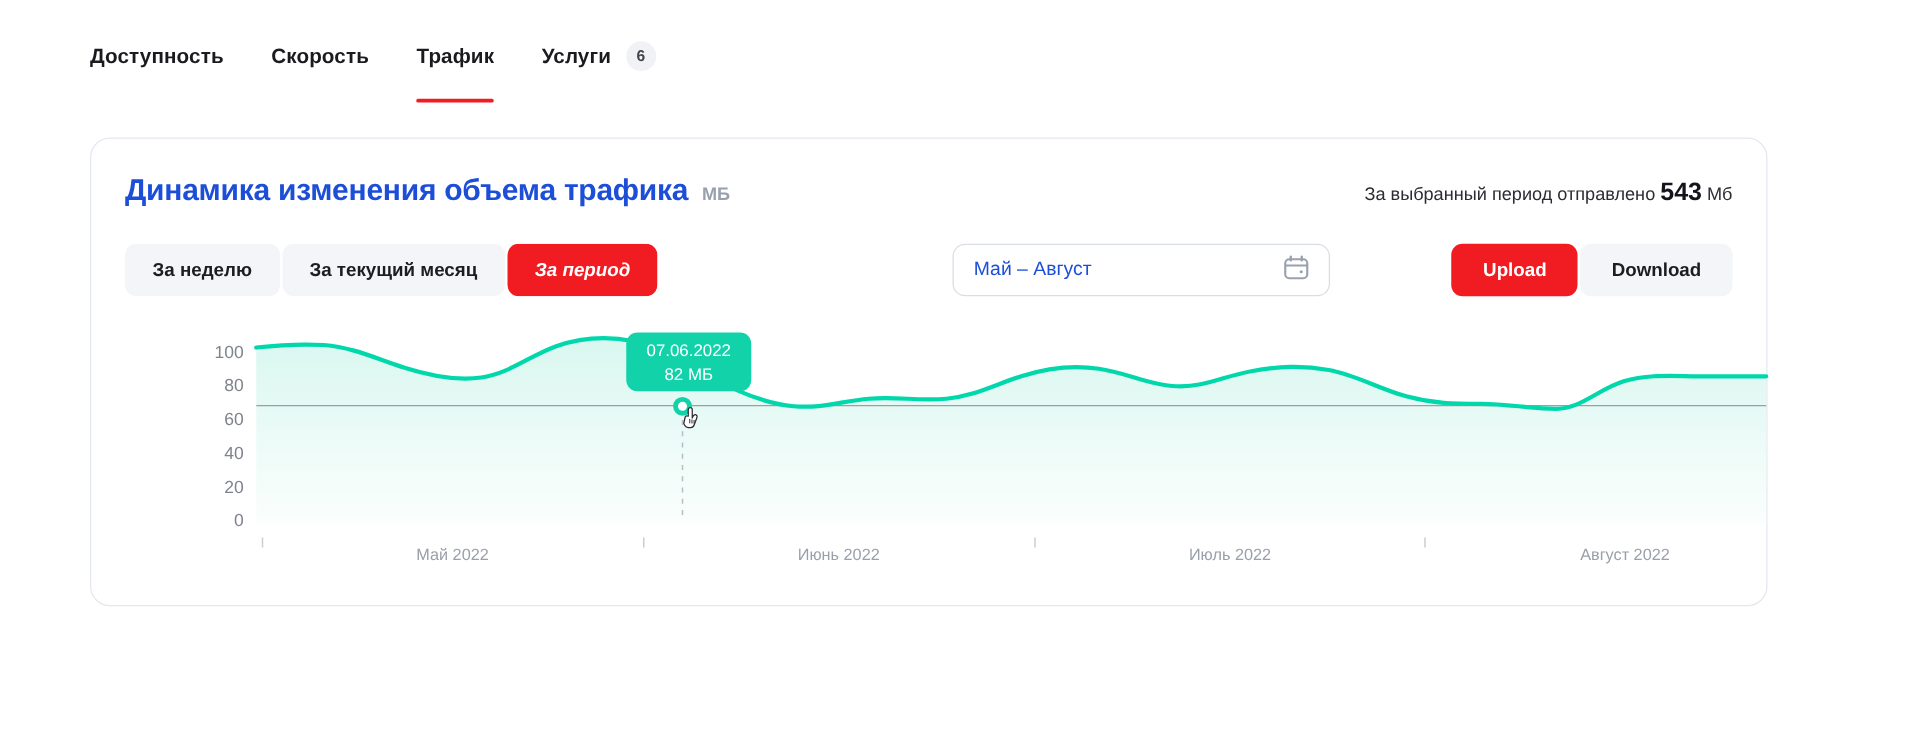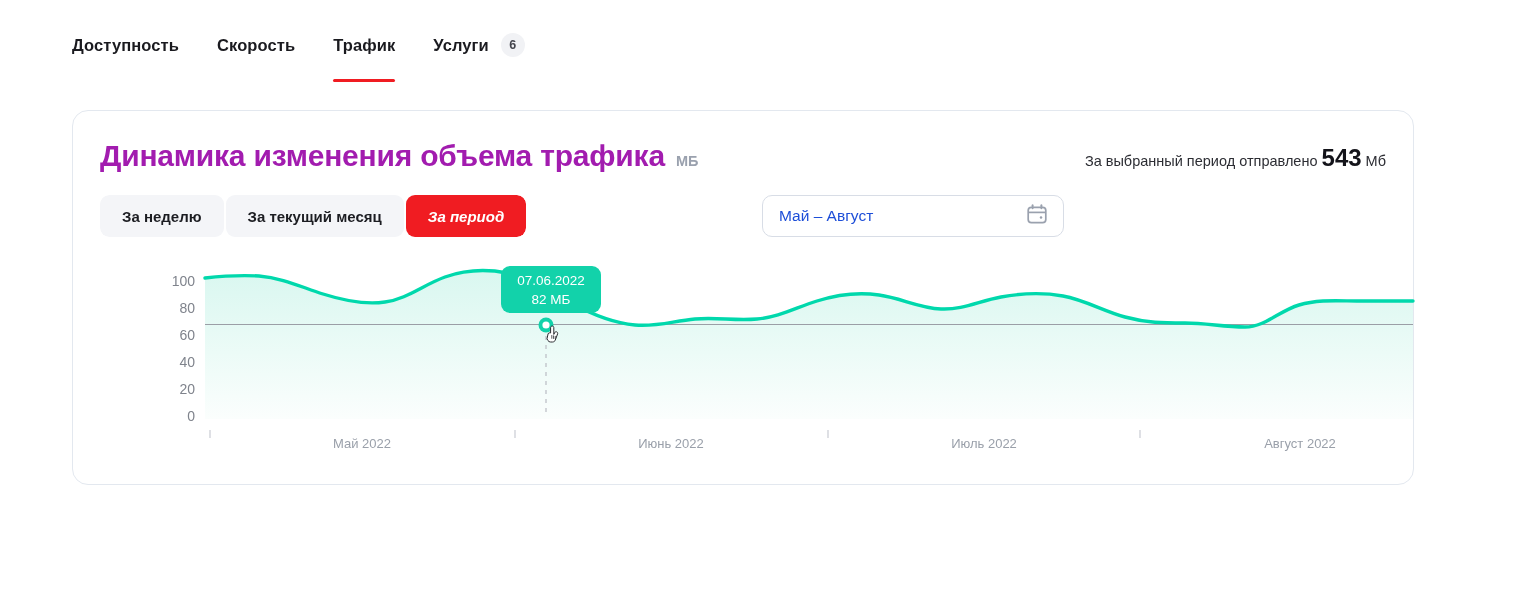--- a/index.html
+++ b/index.html
@@ -78,38 +78,38 @@
     left: 27px;
     right: 27px;
     top: 28px;
     height: 30px;
     display: flex;
     align-items: baseline;
     justify-content: space-between;
   }
   .title-wrap { display: flex; align-items: baseline; gap: 11px; }
   .card-title {
-    font-size: 30px;
-    font-weight: 700;
-    color: #a21caf;
+    font-size: 24px;
+    font-weight: 700;
+    color: #1d4ed8;
     letter-spacing: -0.2px;
     white-space: nowrap;
   }
   .card-unit {
     font-size: 14.5px;
     font-weight: 700;
     color: #9aa1ae;
   }
   .summary {
     font-size: 14.5px;
     color: #2c2d33;
     white-space: nowrap;
   }
   .summary .big {
-    font-size: 24px;
+    font-size: 20px;
     font-weight: 700;
     color: #14141a;
   }
 
   
   .controls {
     position: absolute;
     left: 27px;
     right: 27px;
     top: 84px;
@@ -270,20 +270,24 @@
         <svg width="24" height="24" viewBox="0 0 24 24" fill="none">
           <rect x="3.2" y="5.4" width="17.6" height="15.2" rx="3.2" stroke="#9aa1ae" stroke-width="1.7"></rect>
           <path d="M3.4 10.4H20.6" stroke="#9aa1ae" stroke-width="1.7"></path>
           <path d="M7.6 3.3V6.2" stroke="#9aa1ae" stroke-width="1.9" stroke-linecap="round"></path>
           <path d="M16.4 3.3V6.2" stroke="#9aa1ae" stroke-width="1.9" stroke-linecap="round"></path>
           <circle cx="16" cy="15.4" r="1.25" fill="#9aa1ae"></circle>
         </svg>
       </span>
     </div>
 
+    <div class="io-group">
+      <button class="io-btn active">Upload</button>
+      <button class="io-btn">Download</button>
+    </div>
   </div>
 
   <div class="chart-area">
     <svg class="chart-svg" width="1342" height="215" viewBox="0 0 1342 215">
       <defs>
         <linearGradient id="areaGrad" x1="0" y1="0" x2="0" y2="1">
           <stop offset="0%" stop-color="#d9f7f0"></stop>
           <stop offset="55%" stop-color="#ecfbf7"></stop>
           <stop offset="100%" stop-color="#fbfefd"></stop>
         </linearGradient>

